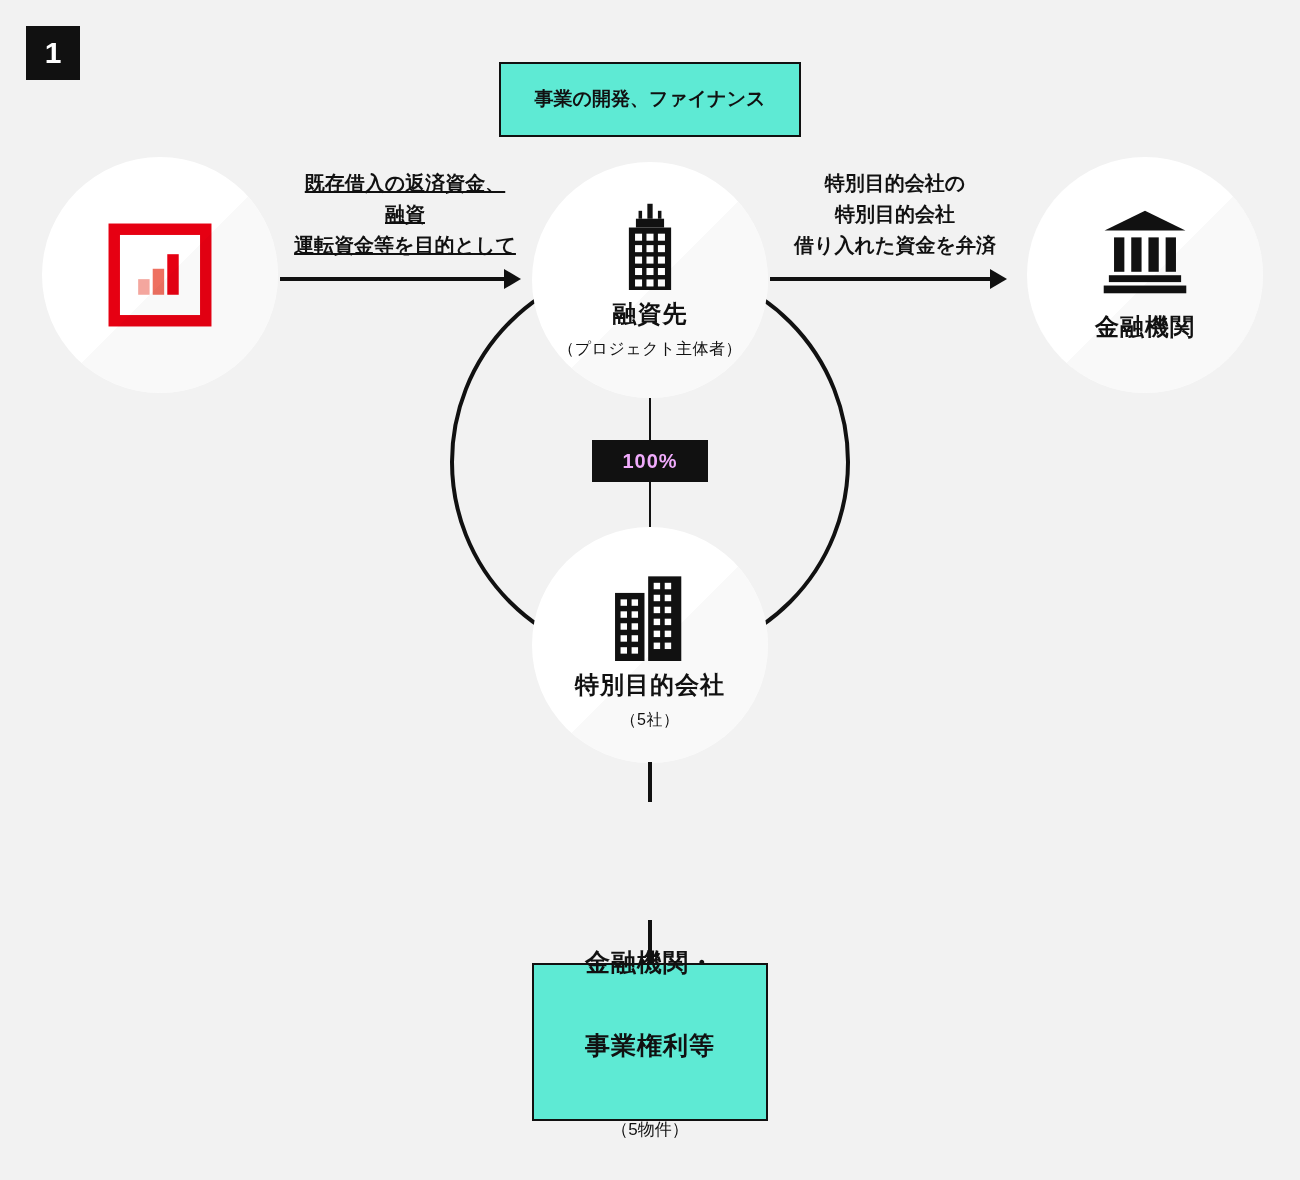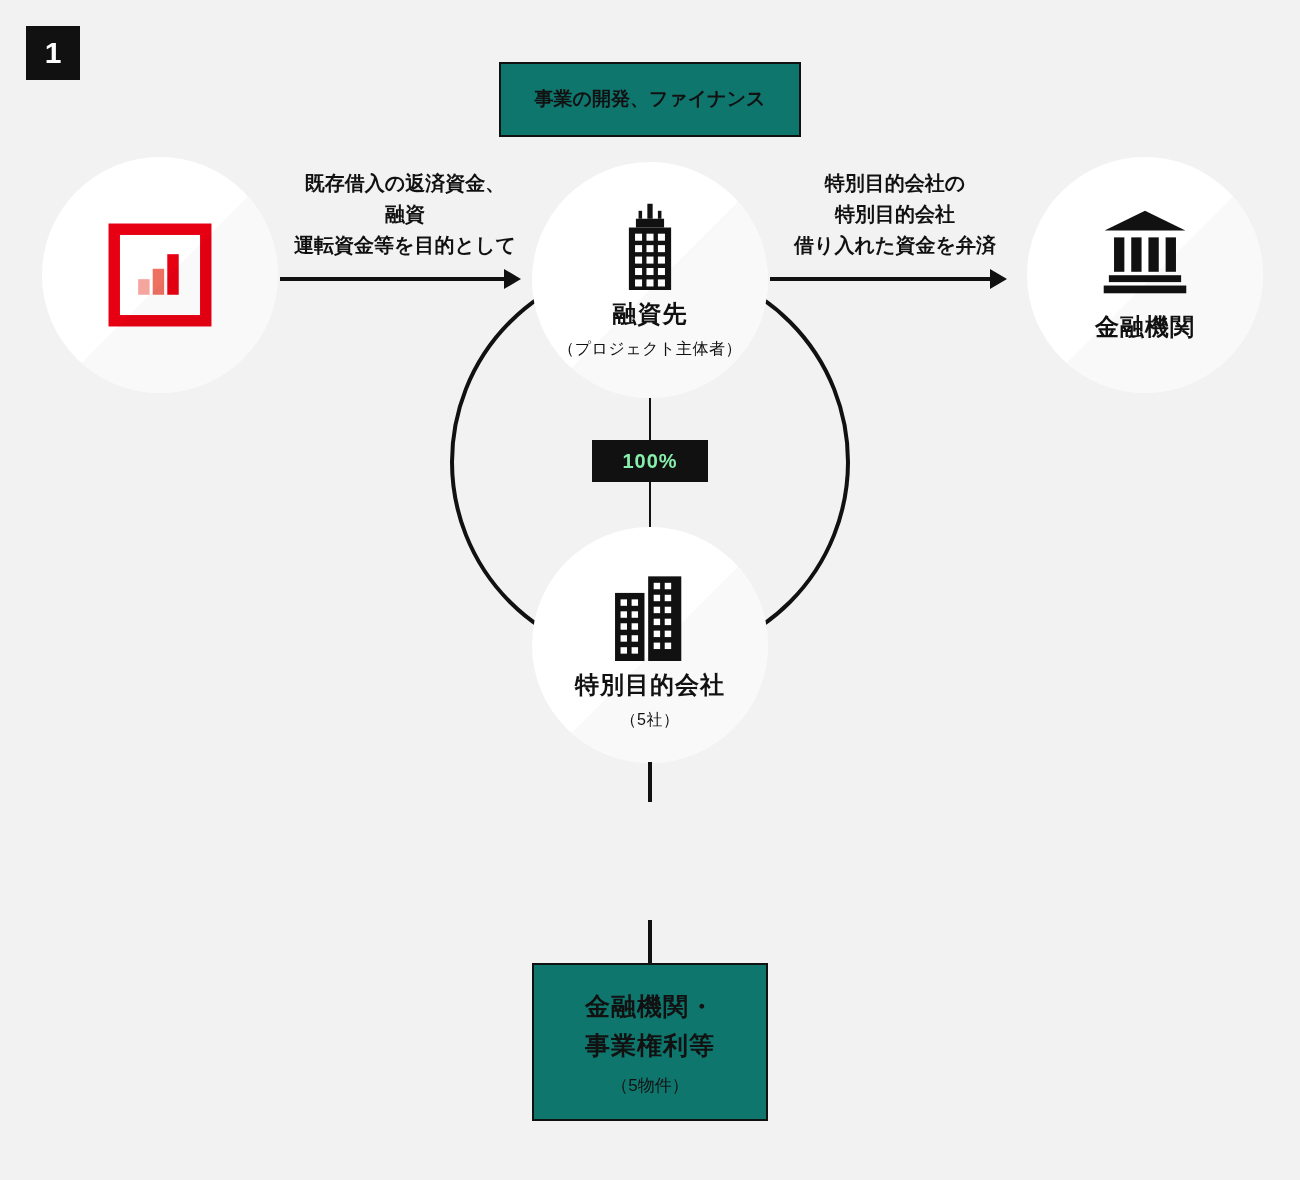--- a/index.html
+++ b/index.html
@@ -17,34 +17,34 @@
 
   .badge {
     left: 26px; top: 26px; width: 54px; height: 54px;
     background: #111111; color: #ffffff;
     font-size: 30px; font-weight: 700;
     display: flex; align-items: center; justify-content: center;
     z-index: 3;
   }
 
   .note-box {
-    background: #0f766e; border: 2px solid #111111;
+    background: #5eead4; border: 2px solid #111111;
     display: flex; flex-direction: column; align-items: center; justify-content: center;
-    text-align: center; z-index: 3;
+    text-align: center; z-index: 3; gap: 44px;
   }
   .top-note {
     left: 499px; top: 62px; width: 302px; height: 75px;
     font-size: 19px; font-weight: 700; line-height: 1.7;
   }
 
   .flow-label {
     text-align: center; font-size: 20px; font-weight: 700; line-height: 1.55;
     z-index: 3;
   }
-  .flow-label-left  { left: 262px; top: 168px; width: 286px; }
+  .flow-label-left  { left: 262px; top: 168px; width: 286px; text-decoration: underline; }
   .flow-label-right { left: 752px; top: 168px; width: 286px; }
 
   .hline { background: #111111; height: 4px; z-index: 2; }
   .arrow-line-left  { left: 280px; top: 277px; width: 226px; }
   .arrow-line-right { left: 770px; top: 277px; width: 222px; }
   .arrowhead {
     width: 0; height: 0;
     border-top: 10px solid transparent;
     border-bottom: 10px solid transparent;
     border-left: 17px solid #111111;
@@ -83,21 +83,21 @@
   .vline { background: #111111; z-index: 2; }
   .vline-thin { width: 2px; }
   .vline-thick { width: 4px; }
   .vline-a { left: 649px; top: 398px; height: 42px; }
   .vline-b { left: 649px; top: 482px; height: 46px; }
   .vline-c { left: 648px; top: 762px; height: 40px; }
   .vline-d { left: 648px; top: 920px; height: 43px; }
 
   .ownership-box {
     left: 592px; top: 440px; width: 116px; height: 42px;
-    background: #111111; color: #86efac;
+    background: #111111; color: #f0abfc;
     font-size: 20px; font-weight: 700; letter-spacing: 1px;
     display: flex; align-items: center; justify-content: center;
     z-index: 3;
   }
 
   .asset-note {
     left: 337px; top: 800px; width: 626px; height: 120px;
     font-size: 19px; font-weight: 700; line-height: 1.9;
   }
 

